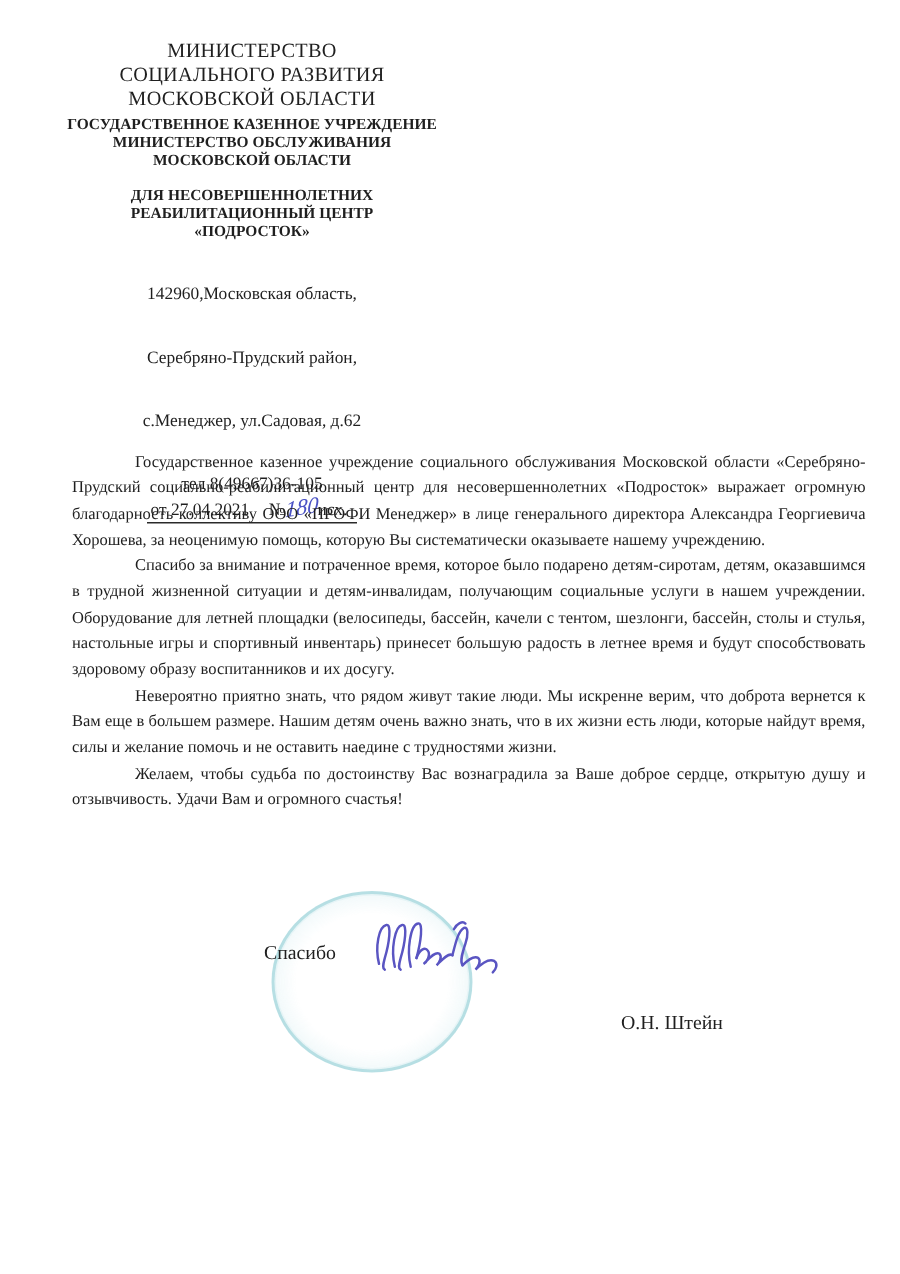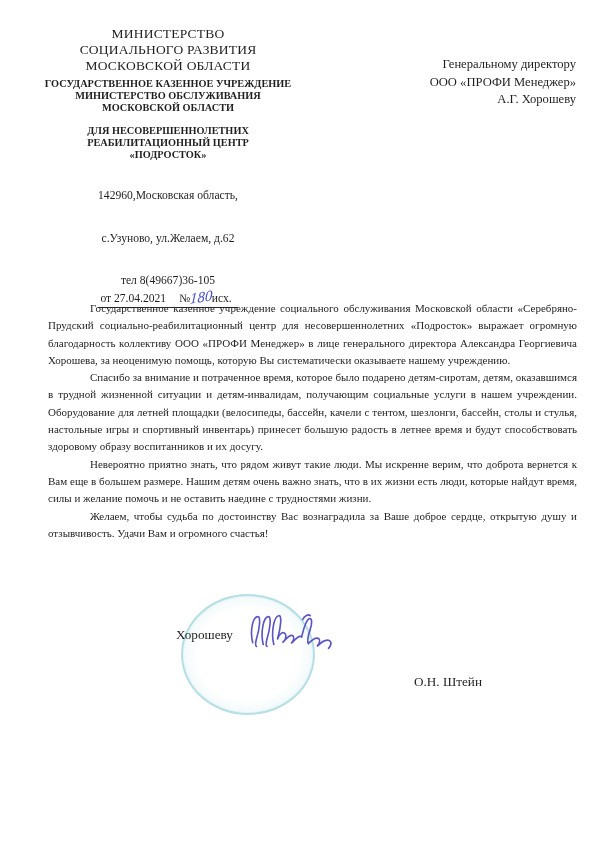--- a/index.html
+++ b/index.html
@@ -119,46 +119,42 @@
       <div>МИНИСТЕРСТВО ОБСЛУЖИВАНИЯ</div>
       <div>МОСКОВСКОЙ ОБЛАСТИ</div>
     </div>
     <div class="org-center">
       <div>ДЛЯ НЕСОВЕРШЕННОЛЕТНИХ</div>
       <div>РЕАБИЛИТАЦИОННЫЙ ЦЕНТР</div>
       <div>«ПОДРОСТОК»</div>
     </div>
     <div class="org-address">
       <div>142960,Московская область,</div>
-      <div>с.Узуново, ул.Желаем, д.62</div>
+      <div>Серебряно-Прудский район,</div>
+      <div>с.Менеджер, ул.Садовая, д.62</div>
       <div>тел 8(49667)36-105</div>
     </div>
     <div>
       <span class="date-line">
         <span>от 27.04.2021</span><span class="no-sign">№</span><span class="hand-number">180</span><span>исх.</span>
       </span>
     </div>
   </div>
 
-  <div class="recipient">
-    <div>Генеральному директору</div>
-    <div>ООО «ПРОФИ Менеджер»</div>
-    <div>А.Г. Хорошеву</div>
-  </div>
 
   <div class="body-text">
     <p>Государственное казенное учреждение социального обслуживания Московской области «Серебряно-Прудский социально-реабилитационный центр для несовершеннолетних «Подросток» выражает огромную благодарность коллективу ООО «ПРОФИ Менеджер» в лице генерального директора Александра Георгиевича Хорошева, за неоценимую помощь, которую Вы систематически оказываете нашему учреждению.</p>
     <p>Спасибо за внимание и потраченное время, которое было подарено детям-сиротам, детям, оказавшимся в трудной жизненной ситуации и детям-инвалидам, получающим социальные услуги в нашем учреждении. Оборудование для летней площадки (велосипеды, бассейн, качели с тентом, шезлонги, бассейн, столы и стулья, настольные игры и спортивный инвентарь) принесет большую радость в летнее время и будут способствовать здоровому образу воспитанников и их досугу.</p>
     <p>Невероятно приятно знать, что рядом живут такие люди. Мы искренне верим, что доброта вернется к Вам еще в большем размере. Нашим детям очень важно знать, что в их жизни есть люди, которые найдут время, силы и желание помочь и не оставить наедине с трудностями жизни.</p>
     <p>Желаем, чтобы судьба по достоинству Вас вознаградила за Ваше доброе сердце, открытую душу и отзывчивость. Удачи Вам и огромного счастья!</p>
   </div>
 
   <div class="stamp"></div>
 
-  <div class="sig-title">Хорошеву</div>
+  <div class="sig-title">Спасибо</div>
 
   <svg class="sig-scribble" viewBox="0 0 100 54" fill="none" xmlns="http://www.w3.org/2000/svg">
     <g stroke="currentColor" stroke-width="1.7" stroke-linecap="round" fill="none">
       <path d="M8,38 C5,26 8,12 13,11 C17,10 15,24 12,34 C11,38 10,41 12,42"></path>
       <path d="M19,40 C16,28 19,12 24,11 C28,10 26,24 23,34 C22,38 21,41 23,42"></path>
       <path d="M30,40 C27,28 30,11 35,10 C39,9 37,23 34,34"></path>
       <path d="M34,34 C36,28 40,26 42,29 C44,32 41,37 39,38 C43,34 47,29 50,31 C52,33 50,37 48,39 C52,35 56,30 59,32"></path>
       <path d="M59,32 C61,24 63,15 67,13 C70,12 70,18 68,24 C66,30 64,36 66,39"></path>
       <path d="M66,39 C70,35 74,32 77,34 C79,36 77,40 75,42 C79,38 84,34 88,36 C91,38 89,42 87,44"></path>
       <path d="M60,14 C62,10 66,8 68,10"></path>

